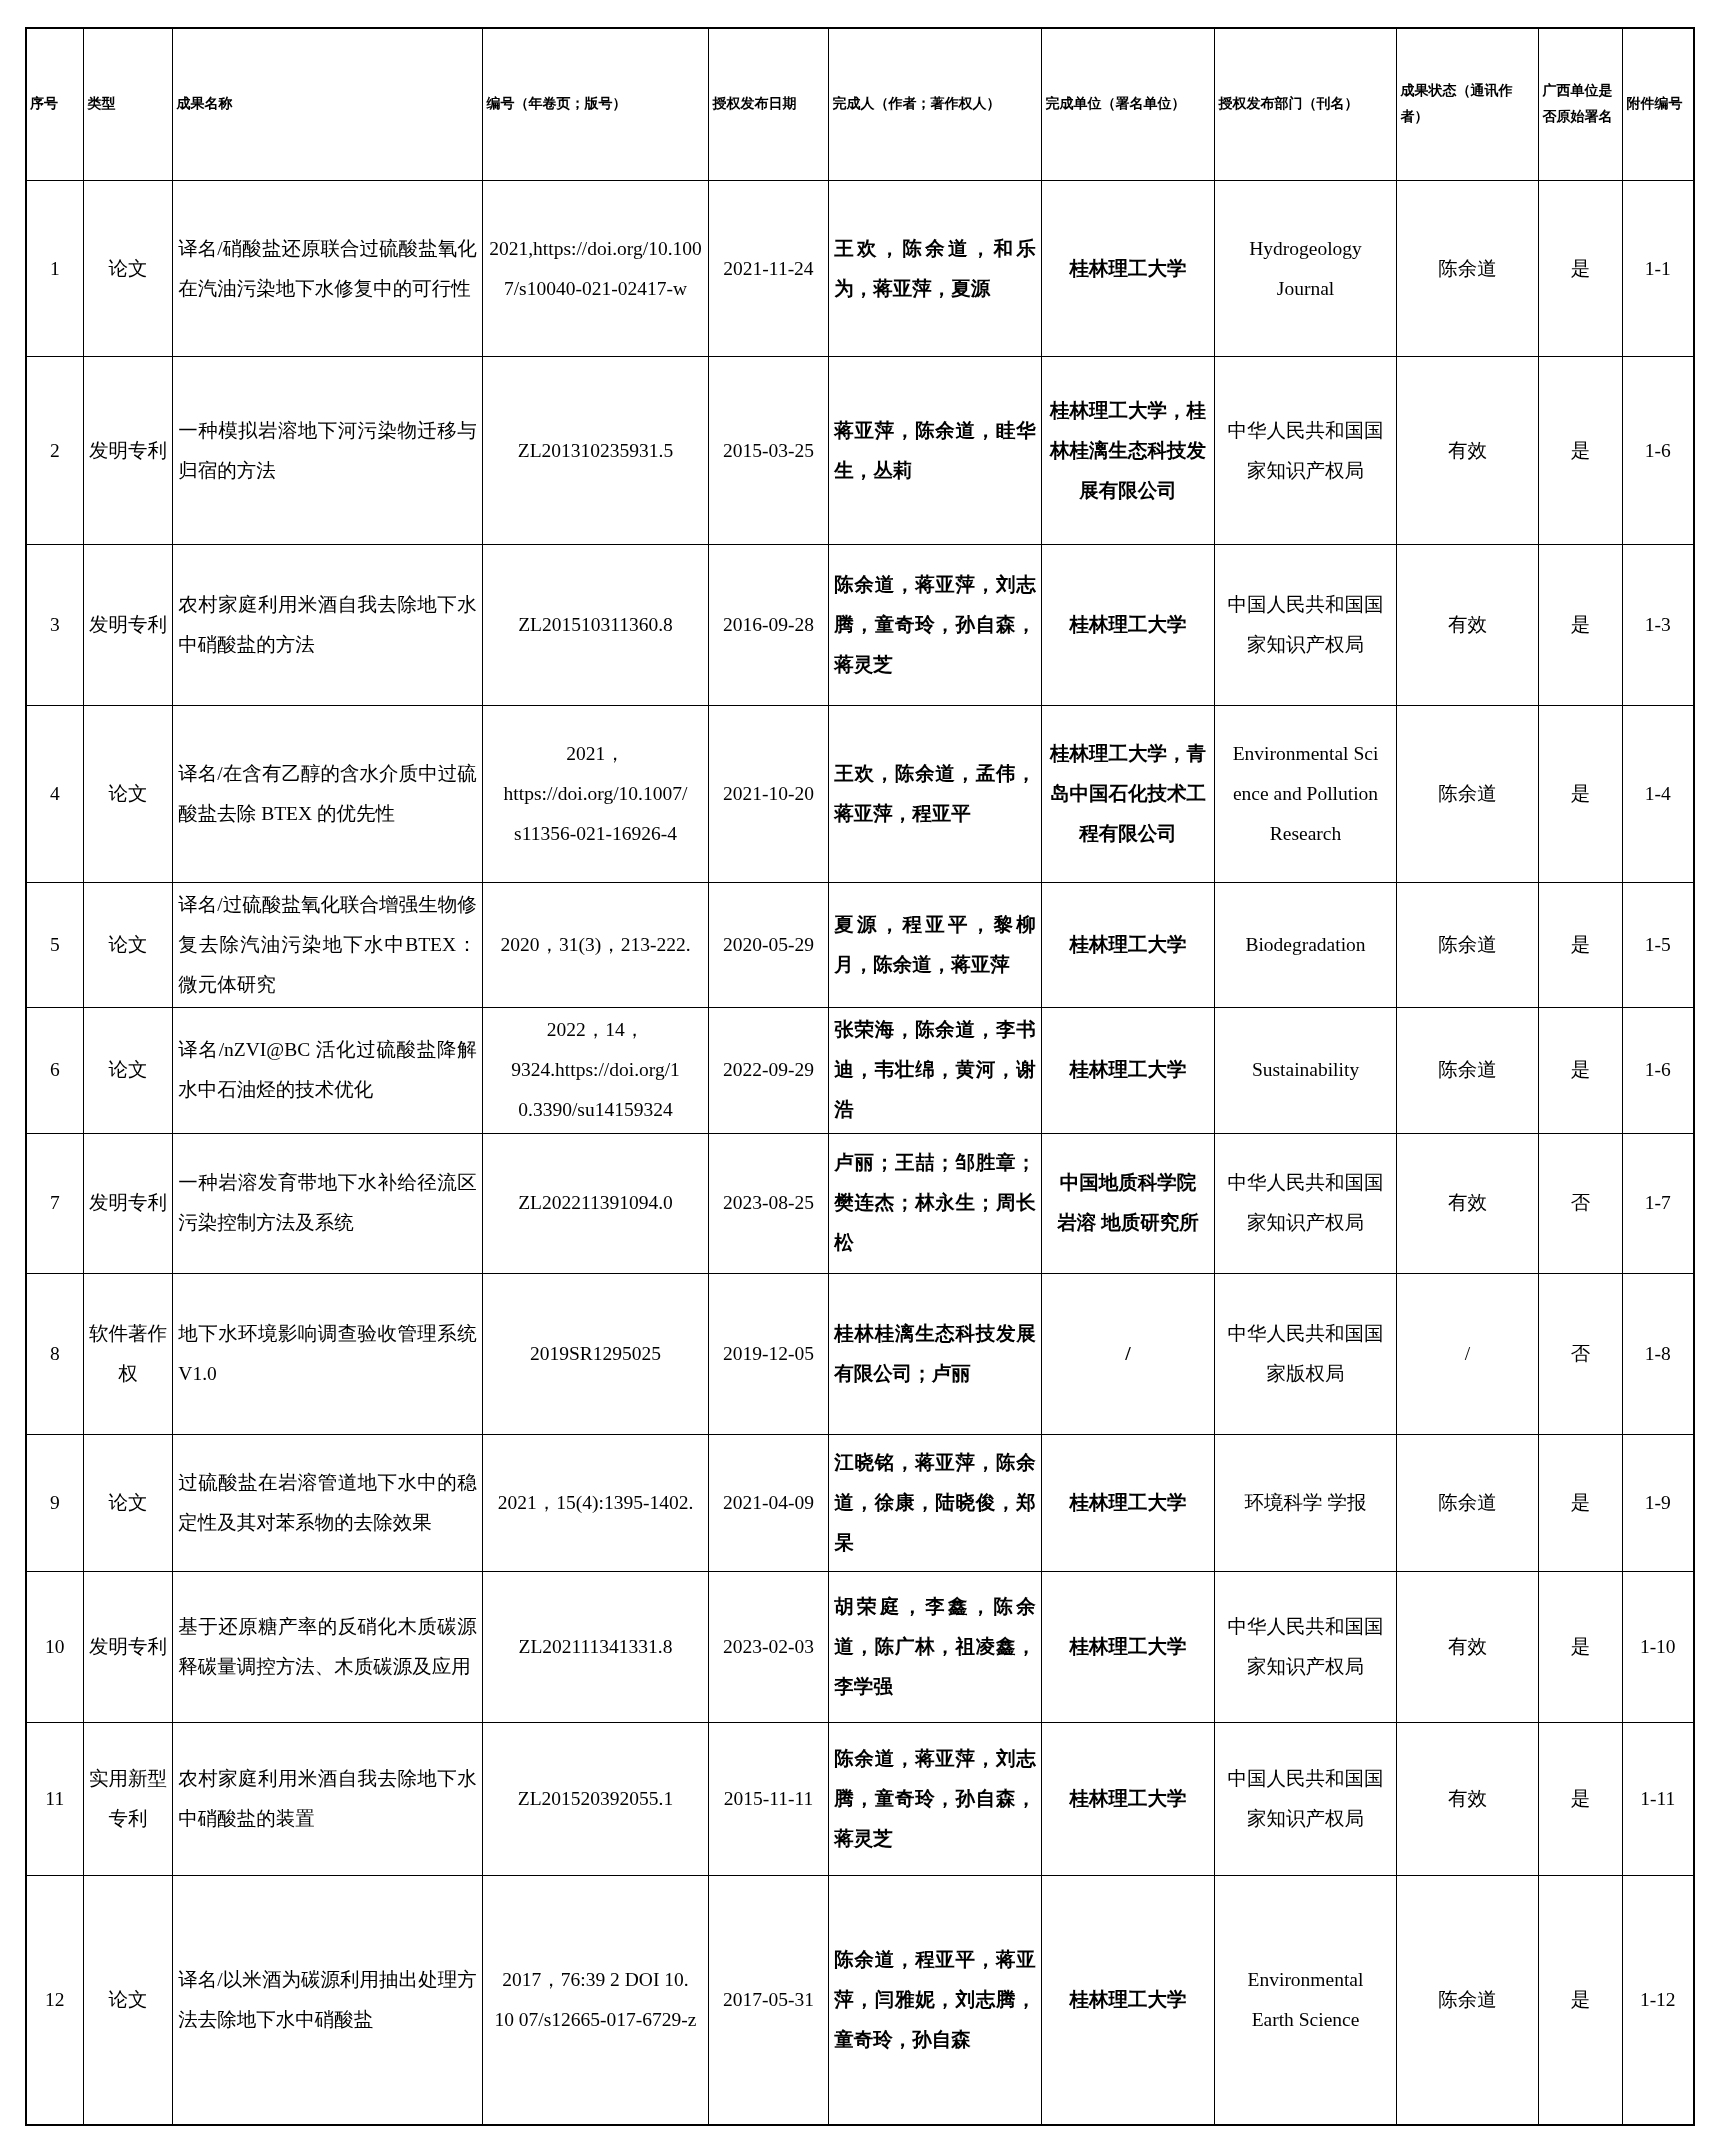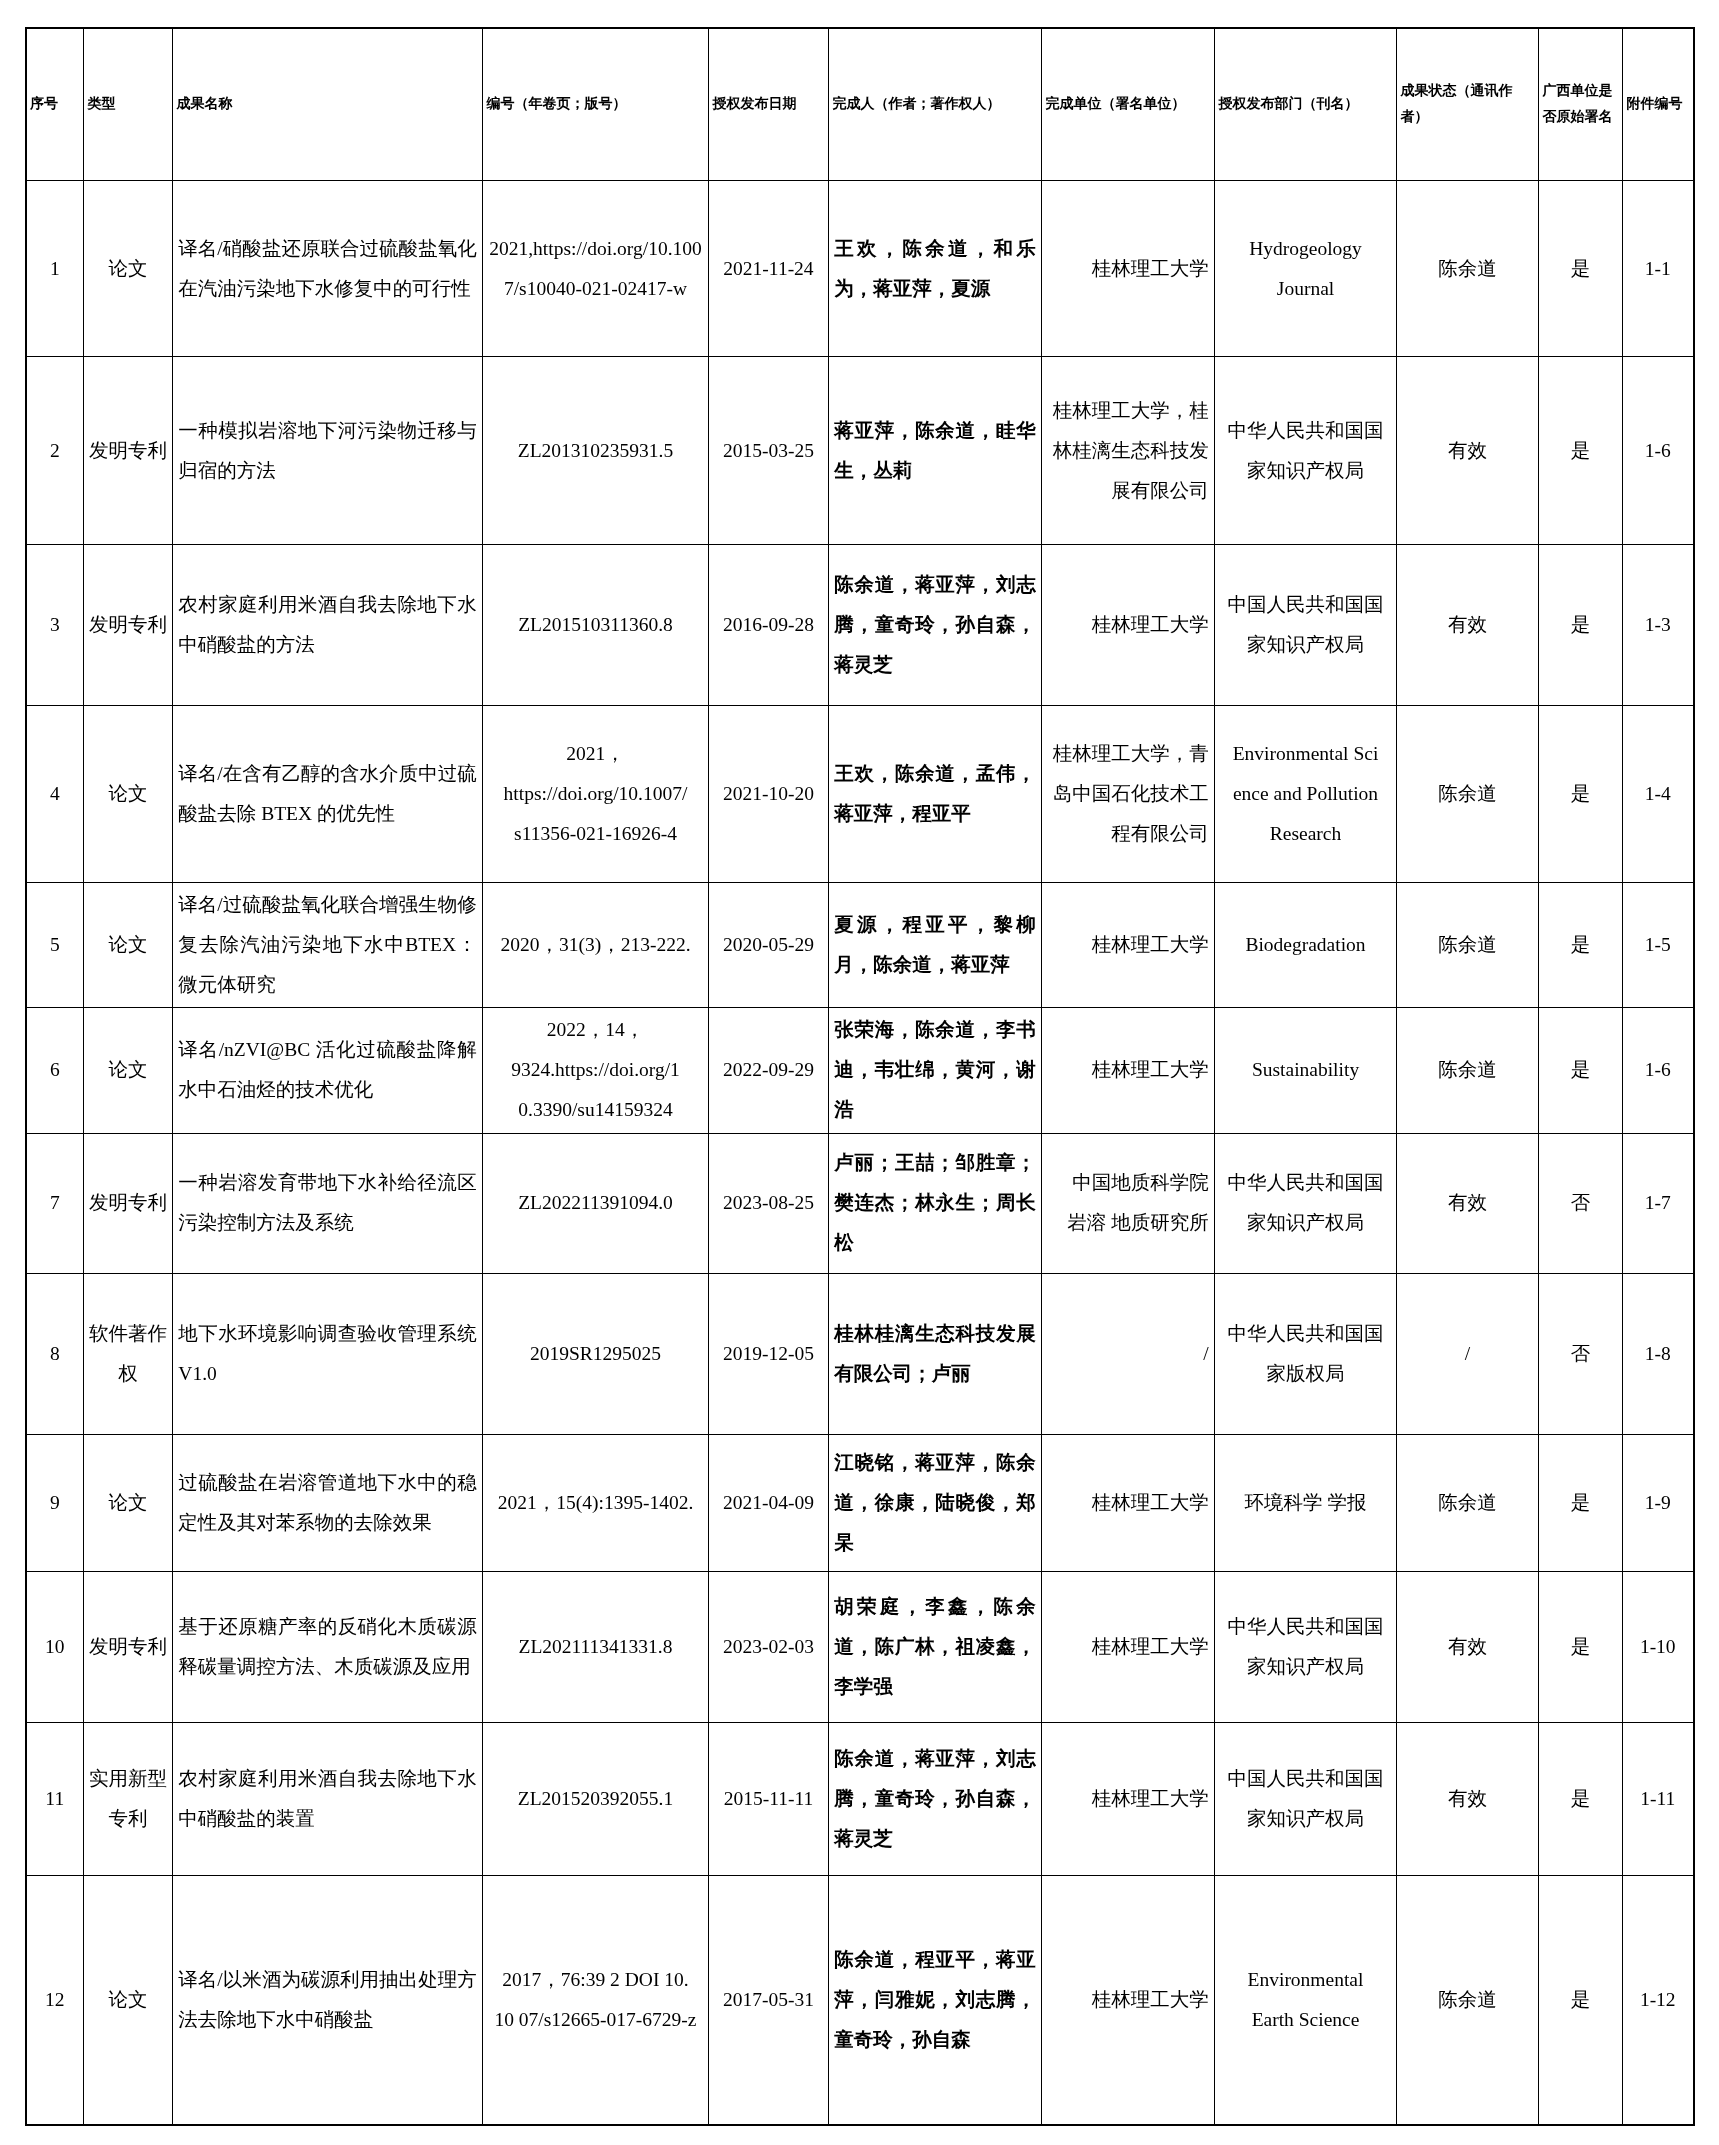--- a/index.html
+++ b/index.html
@@ -64,22 +64,23 @@
   tbody td.col-3 {
     overflow-wrap: anywhere;
     padding: 1.8px 1.8px;
   }
   tbody td.col-5 {
     text-align: justify;
     padding: 1.8px 5.3px;
     font-weight: bold;
   }
   tbody td.col-6 {
-    text-align: right;
+    text-align: center;
     padding: 1.8px 5.3px;
+    font-weight: bold;
   }
   tbody td.col-7 {
     text-align: center;
     padding: 1.8px 5.3px;
   }
 
   tbody tr:nth-child(1)  { height: 176px; }
   tbody tr:nth-child(2)  { height: 188px; }
   tbody tr:nth-child(3)  { height: 161px; }
   tbody tr:nth-child(4)  { height: 177px; }

